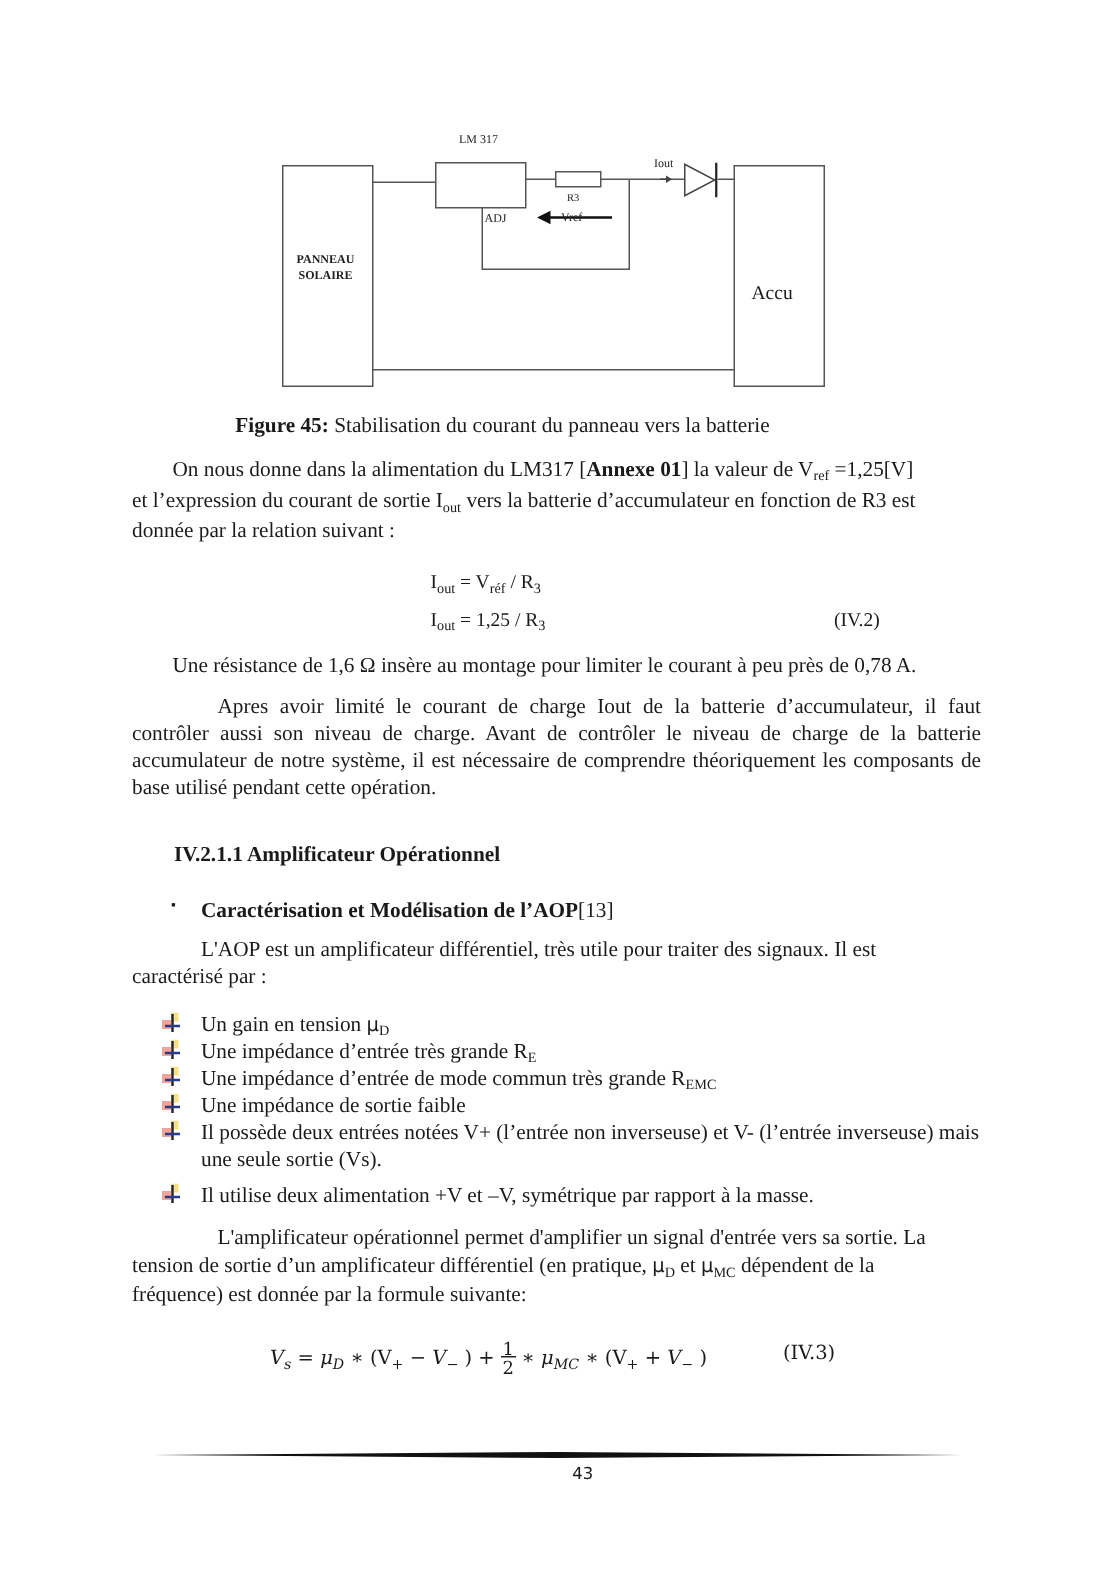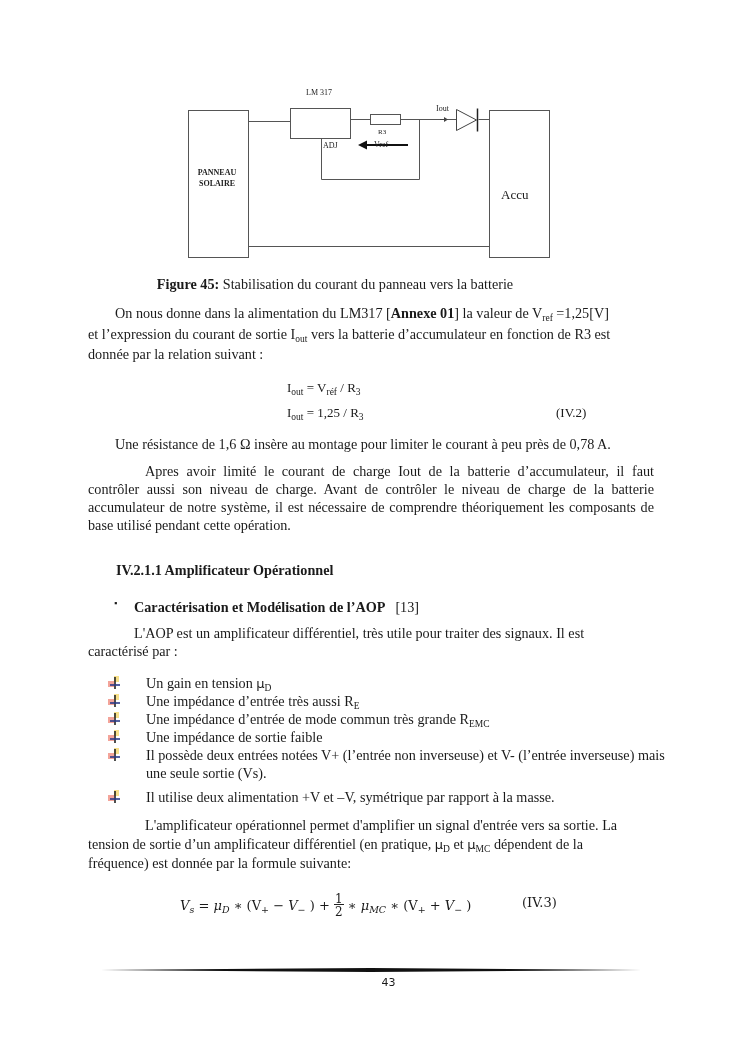--- a/index.html
+++ b/index.html
@@ -12,21 +12,21 @@
   .caption b { font-weight: bold; }
   .para { left: 88px; width: 566px; line-height: 18px; white-space: normal; }
   .justify { text-align: justify; text-align-last: left; }
   sub { font-size: 9.5px; vertical-align: -3px; line-height: 0; }
   .mu { font-family: "DejaVu Sans", sans-serif; font-size: 13px; }
   .h3 { font-weight: bold; left: 116px; top: 562px; }
   .bullet-sq { left: 114px; top: 598px; font-size: 9px; }
   .h4 { left: 134px; top: 599px; font-weight: bold; }
   .list-item { left: 108px; line-height: 18px; }
   .list-icon { display: inline-block; width: 14px; height: 14px; position: relative; vertical-align: -2px; margin-right: 12px; }
-  .list-text { display: inline-block; white-space: normal; vertical-align: top; width: 520px; margin-left: 12px; }
+  .list-text { display: inline-block; white-space: normal; vertical-align: top; width: 520px; }
   .eq-math { font-family: "DejaVu Serif", serif; font-style: italic; font-size: 13px; }
   .footer-rule { position: absolute; left: 101px; top: 968px; width: 540px; height: 4px; }
   .page-num { left: 0; width: 745px; text-align: center; top: 976px; font-family: "DejaVu Sans", sans-serif; font-size: 11px; padding-left: 16px; }
 </style>
 </head>
 <body>
 
 <div class="diagram">
   <svg width="745" height="280" style="position:absolute;left:0;top:0">
     <g stroke="#555" stroke-width="1" fill="none">
@@ -87,39 +87,39 @@
 <div class="abs" style="left:556px;top:405px;font-size:13px;">(IV.2)</div>
 
 <div class="abs" style="left:115px;top:436px;">Une résistance de 1,6 Ω insère au montage pour limiter le courant à peu près de  0,78 A.</div>
 
 <div class="abs para justify" style="top:462px;text-indent:57px;">Apres avoir limité le courant de charge Iout de la batterie d’accumulateur, il faut contrôler aussi son  niveau de charge. Avant de contrôler le niveau de charge de la batterie accumulateur de notre système, il est nécessaire de comprendre théoriquement les composants de base utilisé pendant cette opération.</div>
 
 <div class="abs h3">IV.2.1.1 Amplificateur Opérationnel</div>
 
 <div class="abs bullet-sq">▪</div>
 <div class="abs h4">
-  <span>Caractérisation et Modélisation de l’AOP</span><span style="font-weight:normal;margin-left:10px;">[13]</span>
+  <span>Caractérisation et Modélisation de l’AOP</span><span style="font-weight:normal;">[13]</span>
 </div>
 
 <div class="abs" style="left:134px;top:625px;">L'AOP est un amplificateur différentiel, très utile pour traiter des signaux. Il est</div>
 <div class="abs" style="left:88px;top:643px;">caractérisé par :</div>
 
 <div id="char-list">
     <div class="abs list-item" style="top: 674px;"><span class="list-icon"><svg width="14" height="14" viewBox="0 0 14 14">
           <rect x="0" y="5" width="6" height="6" fill="#f3a49a"></rect>
           <rect x="6" y="0" width="5" height="6" fill="#f7e08a"></rect>
           <line x1="7" y1="1" x2="7" y2="13" stroke="#222" stroke-width="1.6"></line>
           <line x1="2" y1="9" x2="12" y2="9" stroke="#2a3a8a" stroke-width="1.6"></line>
         </svg></span><span class="list-text"><span>Un gain en tension </span><span class="mu">μ</span><sub>D</sub></span></div>
     <div class="abs list-item" style="top: 692px;"><span class="list-icon"><svg width="14" height="14" viewBox="0 0 14 14">
           <rect x="0" y="5" width="6" height="6" fill="#f3a49a"></rect>
           <rect x="6" y="0" width="5" height="6" fill="#f7e08a"></rect>
           <line x1="7" y1="1" x2="7" y2="13" stroke="#222" stroke-width="1.6"></line>
           <line x1="2" y1="9" x2="12" y2="9" stroke="#2a3a8a" stroke-width="1.6"></line>
-        </svg></span><span class="list-text"><span>Une impédance d’entrée très aussi R</span><sub>E</sub></span></div>
+        </svg></span><span class="list-text"><span>Une impédance d’entrée très grande R</span><sub>E</sub></span></div>
     <div class="abs list-item" style="top: 710px;"><span class="list-icon"><svg width="14" height="14" viewBox="0 0 14 14">
           <rect x="0" y="5" width="6" height="6" fill="#f3a49a"></rect>
           <rect x="6" y="0" width="5" height="6" fill="#f7e08a"></rect>
           <line x1="7" y1="1" x2="7" y2="13" stroke="#222" stroke-width="1.6"></line>
           <line x1="2" y1="9" x2="12" y2="9" stroke="#2a3a8a" stroke-width="1.6"></line>
         </svg></span><span class="list-text"><span>Une impédance d’entrée de mode commun très grande R</span><sub>EMC</sub></span></div>
     <div class="abs list-item" style="top: 728px;"><span class="list-icon"><svg width="14" height="14" viewBox="0 0 14 14">
           <rect x="0" y="5" width="6" height="6" fill="#f3a49a"></rect>
           <rect x="6" y="0" width="5" height="6" fill="#f7e08a"></rect>
           <line x1="7" y1="1" x2="7" y2="13" stroke="#222" stroke-width="1.6"></line>

